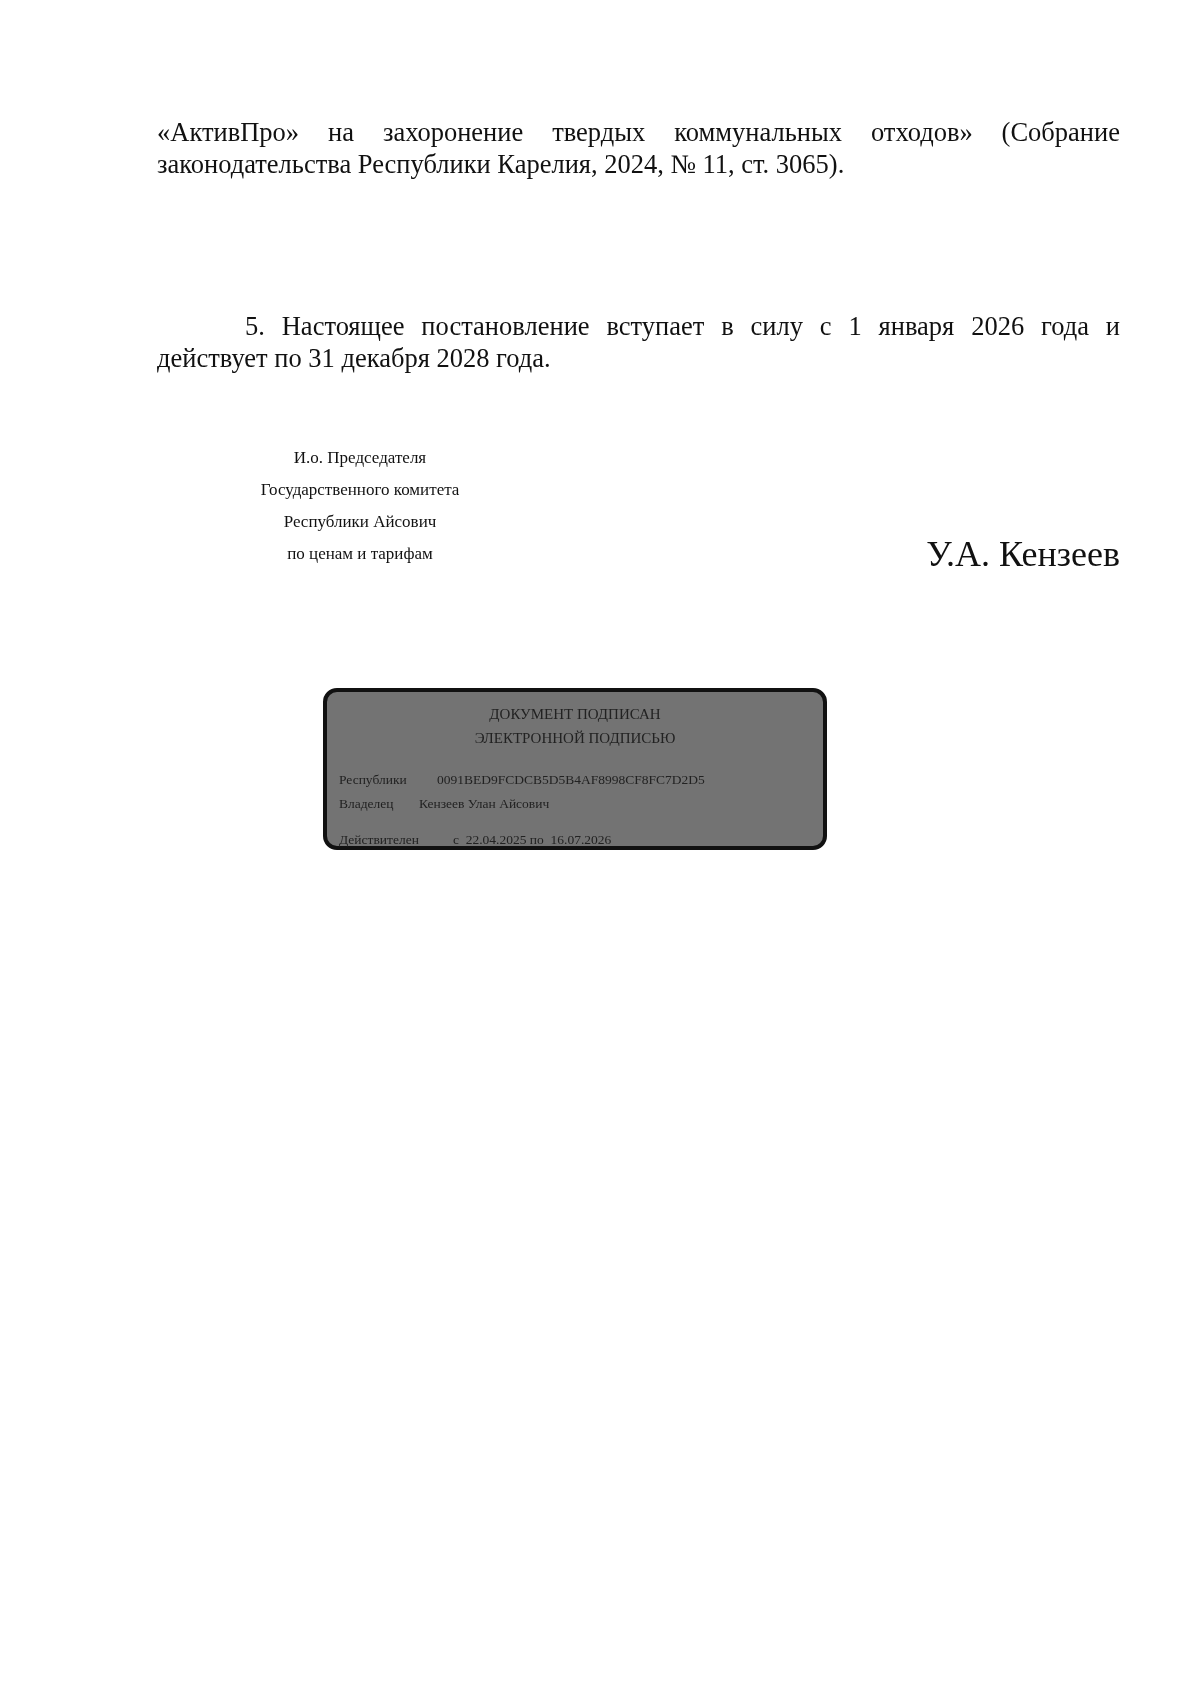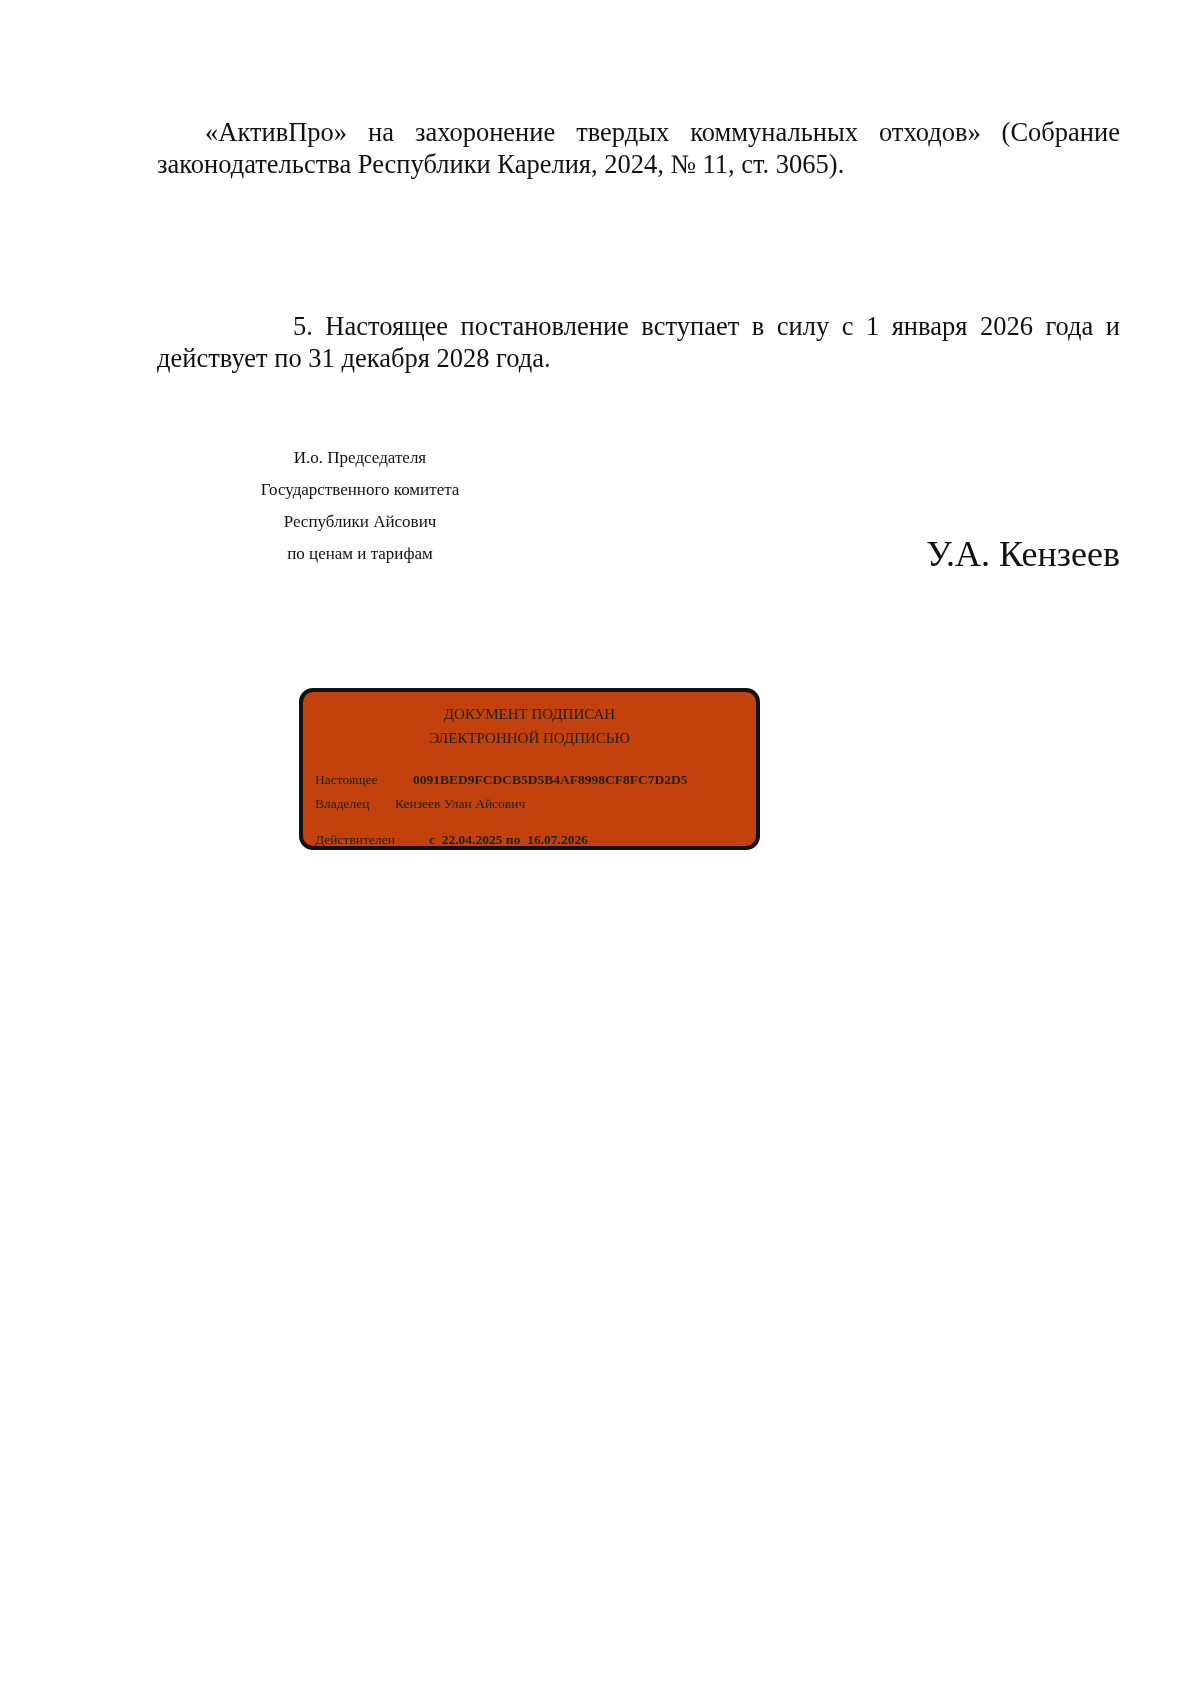--- a/index.html
+++ b/index.html
@@ -2,36 +2,36 @@
 <html><head>
   <meta charset="utf-8">
   <style>
     html, body { margin: 0; padding: 0; background: #ffffff; }
     body { width: 1200px; height: 1697px; position: relative; overflow: hidden;
            font-family: "Liberation Serif", serif; color: #111111; }
     .page { position: absolute; left: 0; top: 0; width: 1200px; height: 1697px; background: #fff; }
     .para { position: absolute; left: 157px; width: 963px; font-size: 26.5px; line-height: 32px;
             text-align: justify; text-align-last: left; }
     .para .line { display: block; }
-    .para .line.full { text-align: justify; text-align-last: justify; margin-left: 48px; }
+    .para .line.full { text-align: justify; text-align-last: justify; }
     #p1 { top: 116px; }
     #p2 { top: 310px; }
     .sig-left { position: absolute; left: 170px; top: 442px; width: 380px; font-size: 17px;
                 line-height: 32px; text-align: center; }
     .sig-left span { display: block; }
     .sig-name { position: absolute; left: 920px; top: 538px; width: 200px; font-size: 36px;
                 line-height: 32px; text-align: right; }
-    .stamp { position: absolute; left: 299px; top: 688px; width: 453px; height: 154px;
-             border: 4px solid #111; border-radius: 14px; background: #c2410c; }
+    .stamp { position: absolute; left: 323px; top: 688px; width: 453px; height: 154px;
+             border: 4px solid #111; border-radius: 14px; background: #737373; padding-left: 43px; }
     .stamp-title { position: absolute; left: 0; width: 100%; top: 10px; text-align: center;
                    font-size: 15px; line-height: 24px; color: #222; }
     .stamp-title span { display: block; }
     .stamp-row { position: absolute; left: 12px; font-size: 13.5px; color: #222; white-space: nowrap; }
     .stamp-row .lbl { display: inline-block; }
-    .stamp-row .val { display: inline-block; font-weight: bold; }
+    .stamp-row .val { display: inline-block; }
     #row-cert { top: 80px; }
     #row-cert .lbl { width: 98px; }
     #row-owner { top: 104px; }
     #row-owner .lbl { width: 80px; }
     #row-owner .val { font-weight: normal; }
     #row-valid { top: 128px; }
     #row-valid .lbl { width: 114px; margin-top: 12px; }
   </style>
 </head>
 <body>
@@ -56,21 +56,21 @@
   </div>
 
   <div class="sig-name">У.А. Кензеев</div>
 
   <div class="stamp">
     <div class="stamp-title">
       <span>ДОКУМЕНТ ПОДПИСАН</span>
       <span>ЭЛЕКТРОННОЙ ПОДПИСЬЮ</span>
     </div>
     <div class="stamp-row" id="row-cert">
-      <span class="lbl">Настоящее</span><span class="val">0091BED9FCDCB5D5B4AF8998CF8FC7D2D5</span>
+      <span class="lbl">Республики</span><span class="val">0091BED9FCDCB5D5B4AF8998CF8FC7D2D5</span>
     </div>
     <div class="stamp-row" id="row-owner">
       <span class="lbl">Владелец</span><span class="val">Кензеев Улан Айсович</span>
     </div>
     <div class="stamp-row" id="row-valid">
       <span class="lbl">Действителен</span><span class="val" style="white-space:pre;">с  22.04.2025 по  16.07.2026</span>
     </div>
   </div>
 
 </div>

